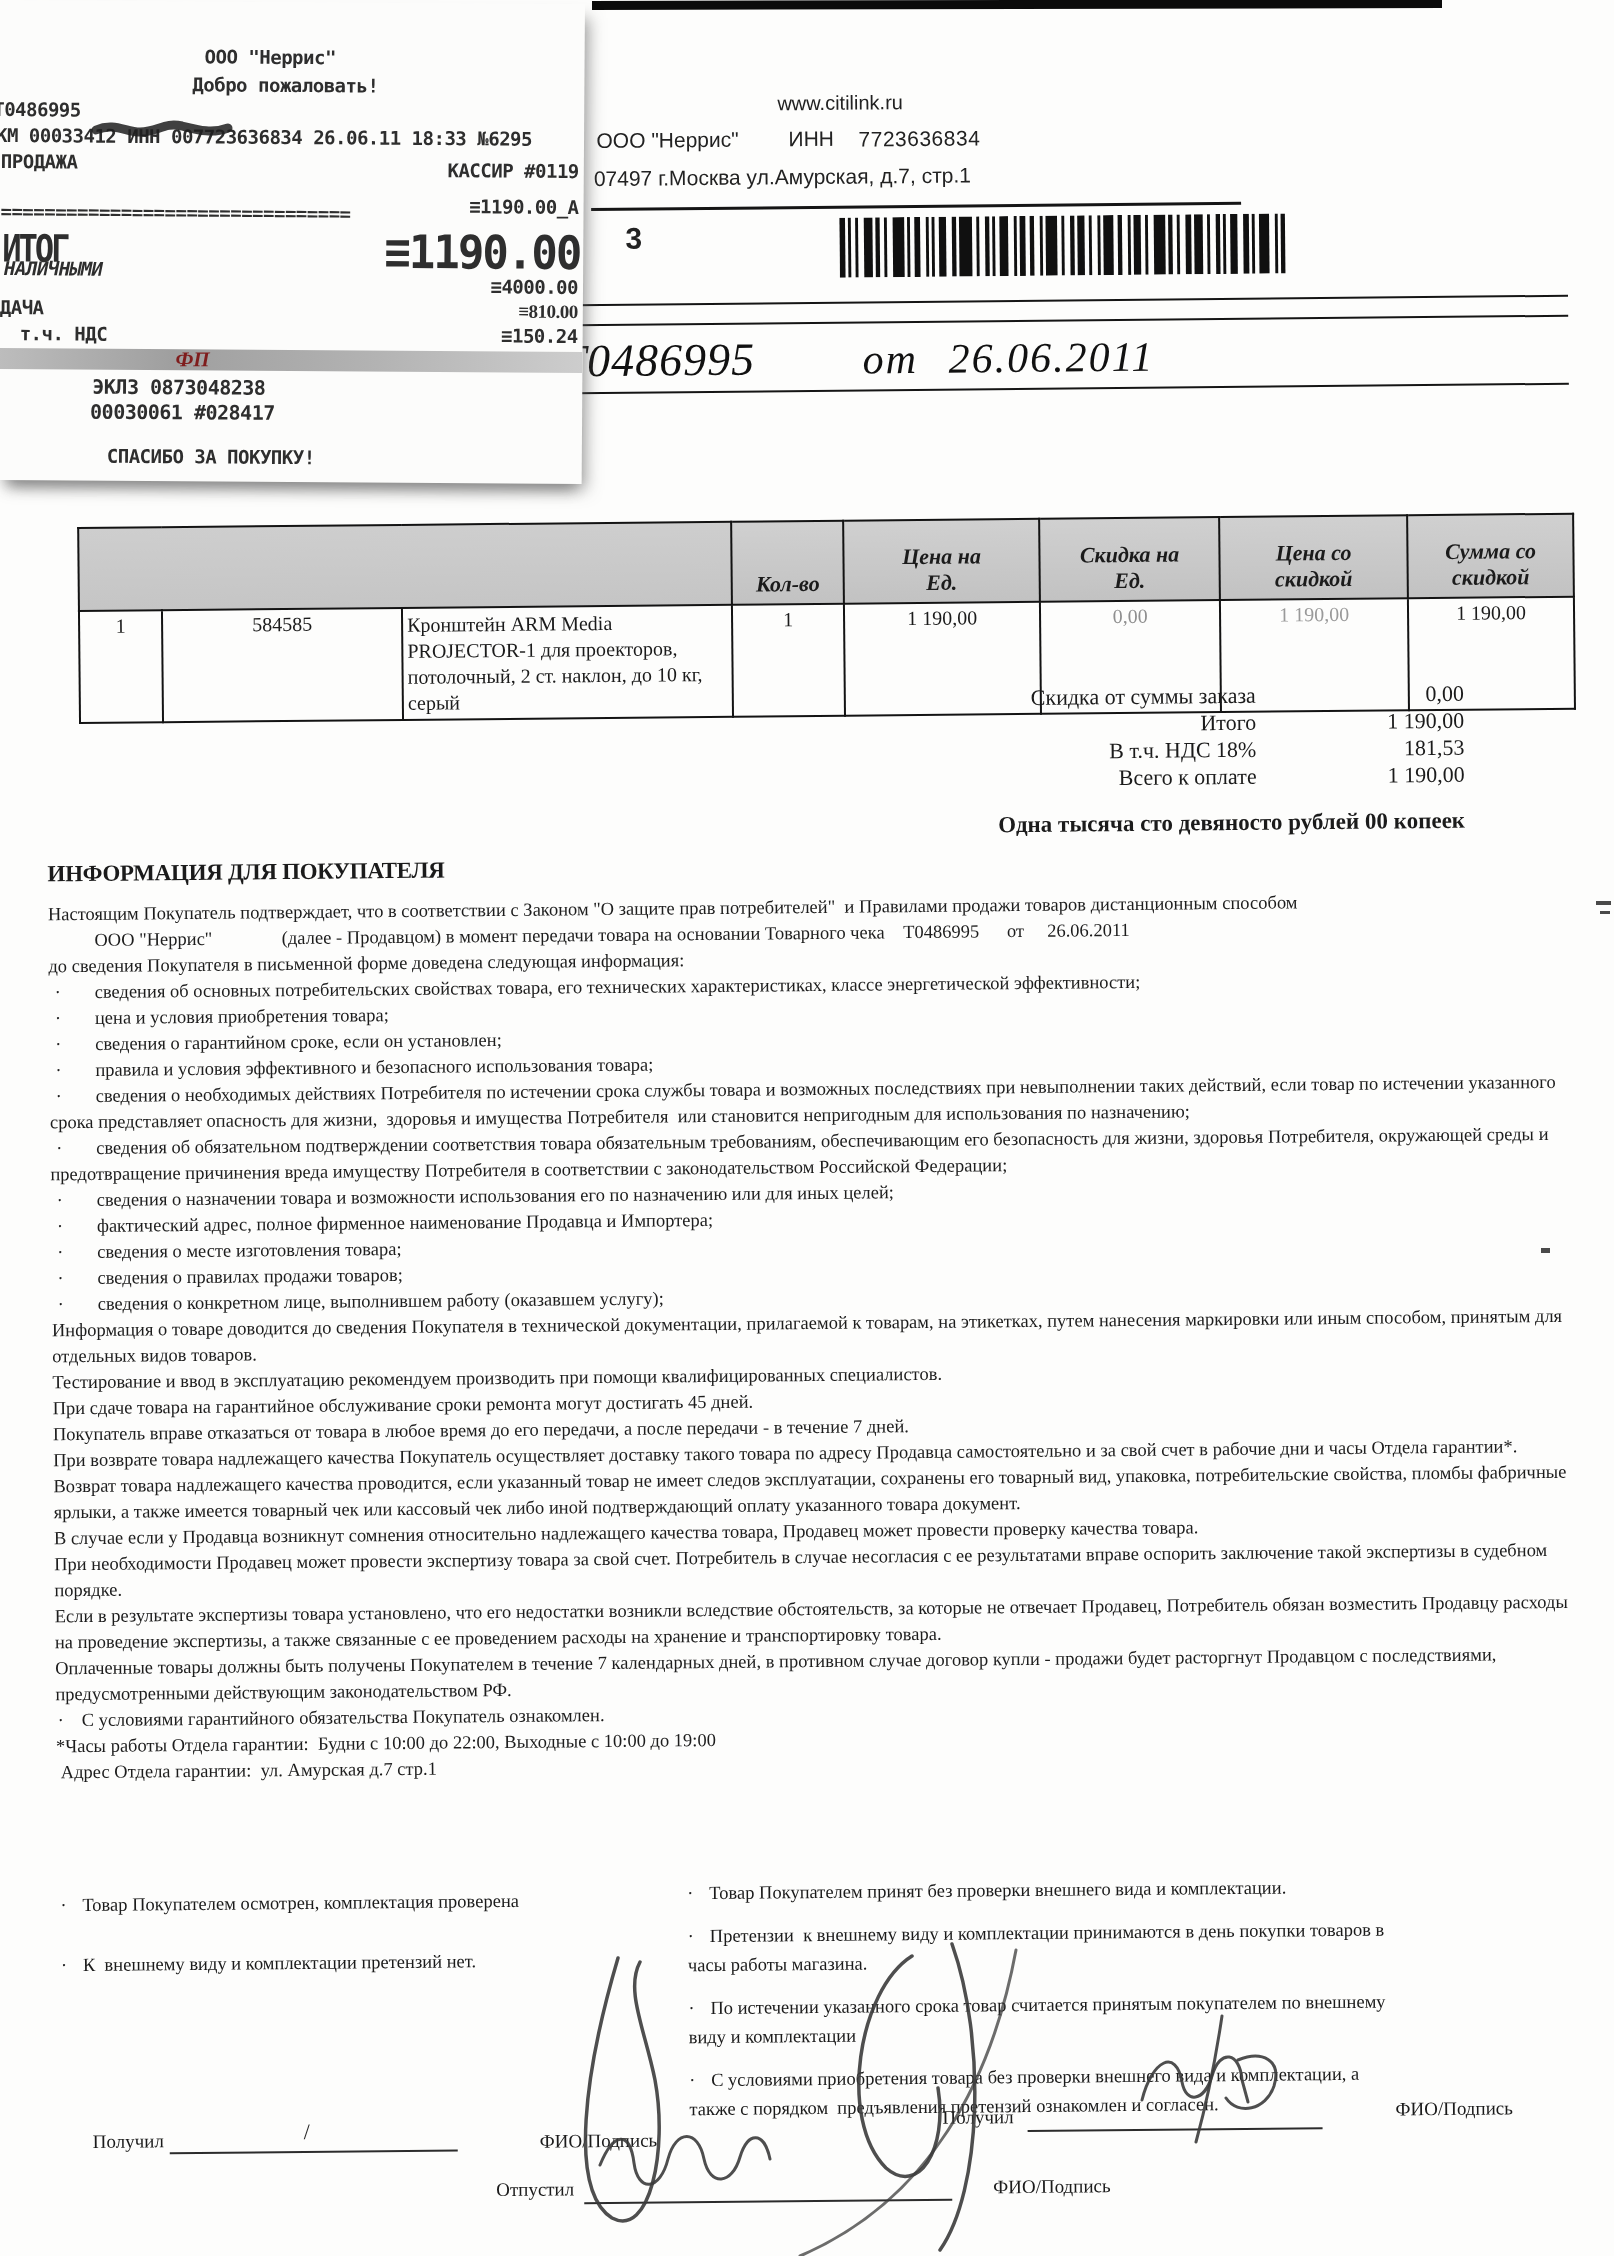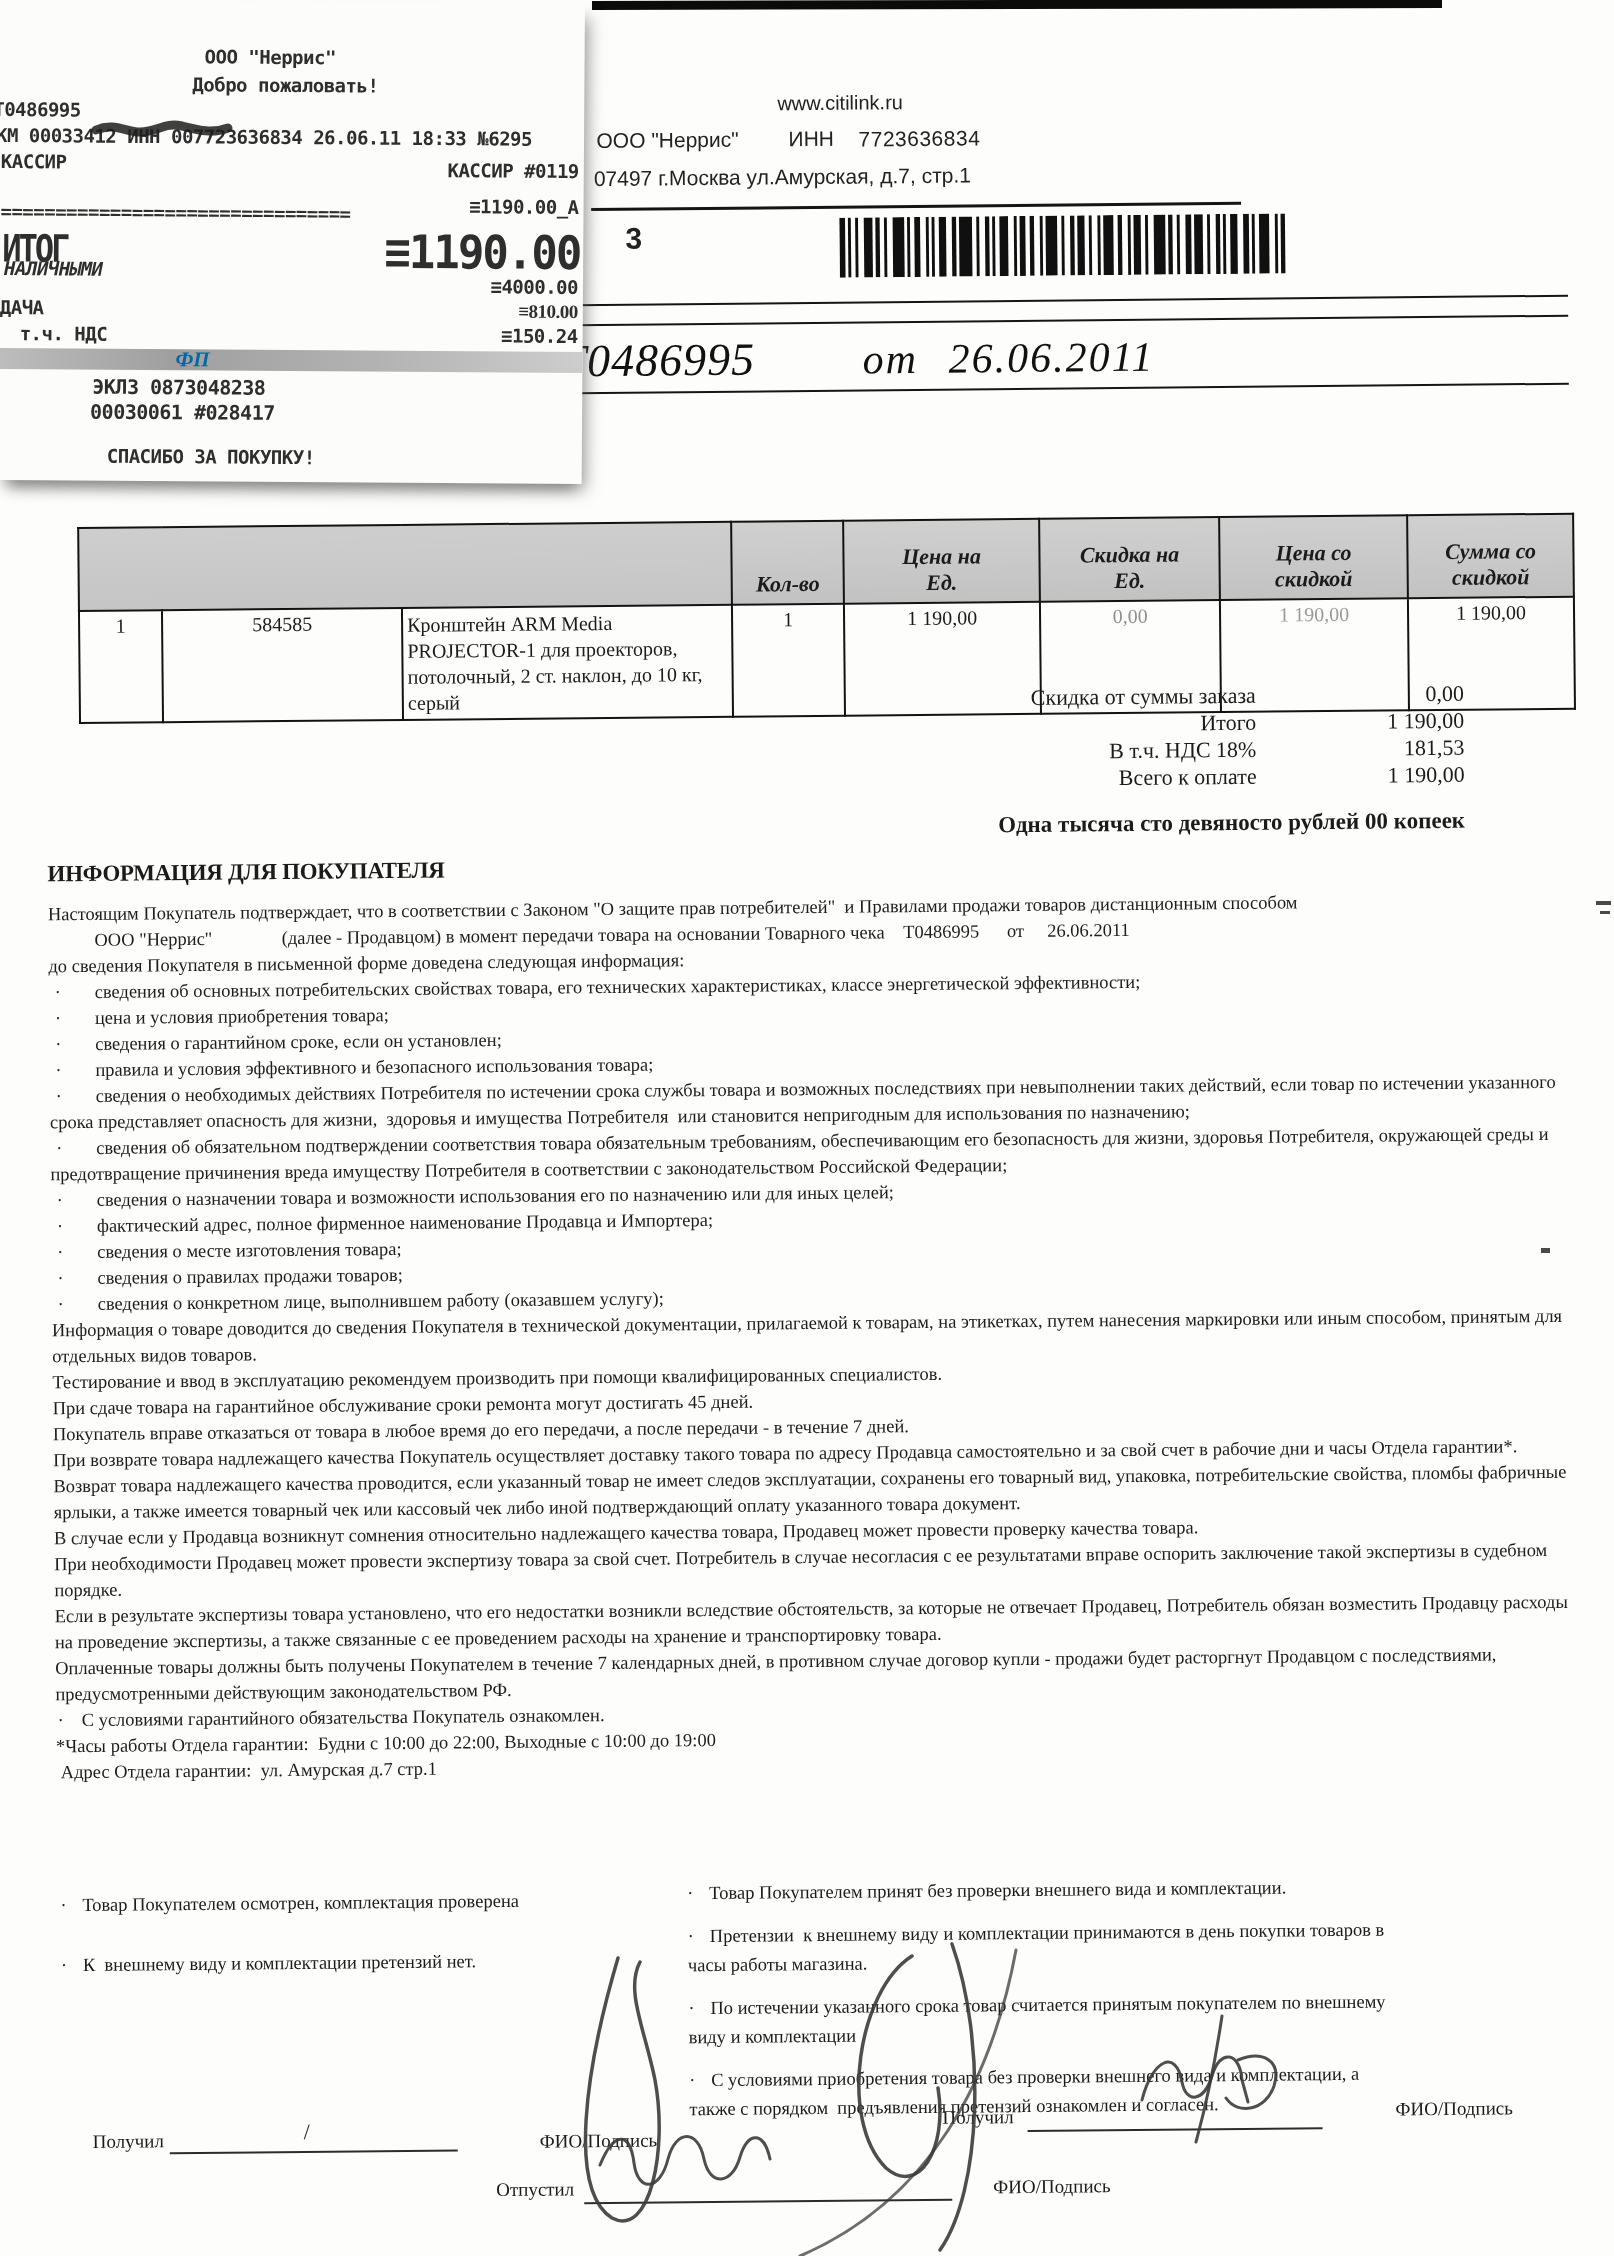--- a/index.html
+++ b/index.html
@@ -16,21 +16,21 @@
            transform:rotate(.4deg);transform-origin:0 0;overflow:hidden;
            box-shadow:8px 10px 16px -4px rgba(90,90,90,.55), 0 14px 14px -8px rgba(90,90,90,.45);
            font-family:"DejaVu Sans Mono",monospace;font-weight:bold;color:#2e2e2e;}
   .r-line{position:absolute;font-size:19px;letter-spacing:-.5px;white-space:pre;}
   .r-right{text-align:right;}
   .r-itog{font-size:32px;letter-spacing:-3px;transform:scaleY(1.18);transform-origin:left top;}
   .r-total{font-size:44px;letter-spacing:-2px;transform:scaleY(1.05);transform-origin:right top;}
   .r-fpband{position:absolute;left:0;top:348px;width:100%;height:21px;
             background:linear-gradient(90deg,#bdbdbd,#9f9f9f 30%,#b3b3b3 65%,#cdcdcd);}
   .r-fp{position:absolute;left:178px;top:346px;font-family:"Liberation Serif",serif;font-style:italic;
-        font-weight:bold;font-size:21px;color:#0369a1;}
+        font-weight:bold;font-size:21px;color:#7f1d1d;}
 
   
   #doc{position:absolute;inset:0;z-index:1;transform:rotate(-.55deg);transform-origin:600px 300px;}
   .h-sans{font-family:"Liberation Sans","DejaVu Sans",sans-serif;color:#222;}
   .rule{position:absolute;background:#151515;height:3px;}
   .docnum{font-style:italic;font-size:46px;letter-spacing:1px;color:#111;}
   .docdate{font-style:italic;font-size:42px;letter-spacing:2px;color:#111;}
 
   
   #items{position:absolute;left:75px;top:522px;width:1495px;border-collapse:collapse;table-layout:fixed;}
@@ -273,21 +273,21 @@
     <div class="sig-label" style="left:478px;top:2178px;">Отпустил</div>
     <div class="sig-line" style="left:566px;top:2202px;width:368px;"></div>
     <div class="sig-label" style="left:975px;top:2180px;">ФИО/Подпись</div>
   </div>
 
   <div id="receipt">
     <div class="r-line" style="left:205px;top:44px;">ООО "Неррис"</div>
     <div class="r-line" style="left:193px;top:72px;">Добро пожаловать!</div>
     <div class="r-line" style="left:-6px;top:98px;">Т0486995</div>
     <div class="r-line" style="left:-14px;top:124px;">ККМ 00033412 ИНН 007723636834 26.06.11 18:33 №6295</div>
-    <div class="r-line" style="left:2px;top:150px;">КАССИР</div>
+    <div class="r-line" style="left:2px;top:150px;">ПРОДАЖА</div>
     <div class="r-line r-right" style="right:5px;top:156px;margin-left:33px;">КАССИР #0119</div>
     <div class="r-line r-right" style="right:5px;top:181px;margin-top:11px;">≡1190.00_А</div>
     <div class="r-line" style="left:2px;top:200px;">================================</div>
     <div class="r-line r-itog" style="left:4px;top:226px;">ИТОГ</div>
     <div class="r-line r-total r-right" style="right:3px;top:222px;">≡1190.00</div>
     <div class="r-line" style="left:6px;top:257px;font-style:italic;">НАЛИЧНЫМИ</div>
     <div class="r-line r-right" style="right:5px;top:272px;">≡4000.00</div>
     <div class="r-line" style="left:2px;top:296px;">ДАЧА</div>
     <div class="r-line r-right" style="right:5px;top:297px;font-family:Liberation Serif, serif;">≡810.00</div>
     <div class="r-line" style="left:22px;top:322px;text-align:right;">т.ч. НДС</div>

